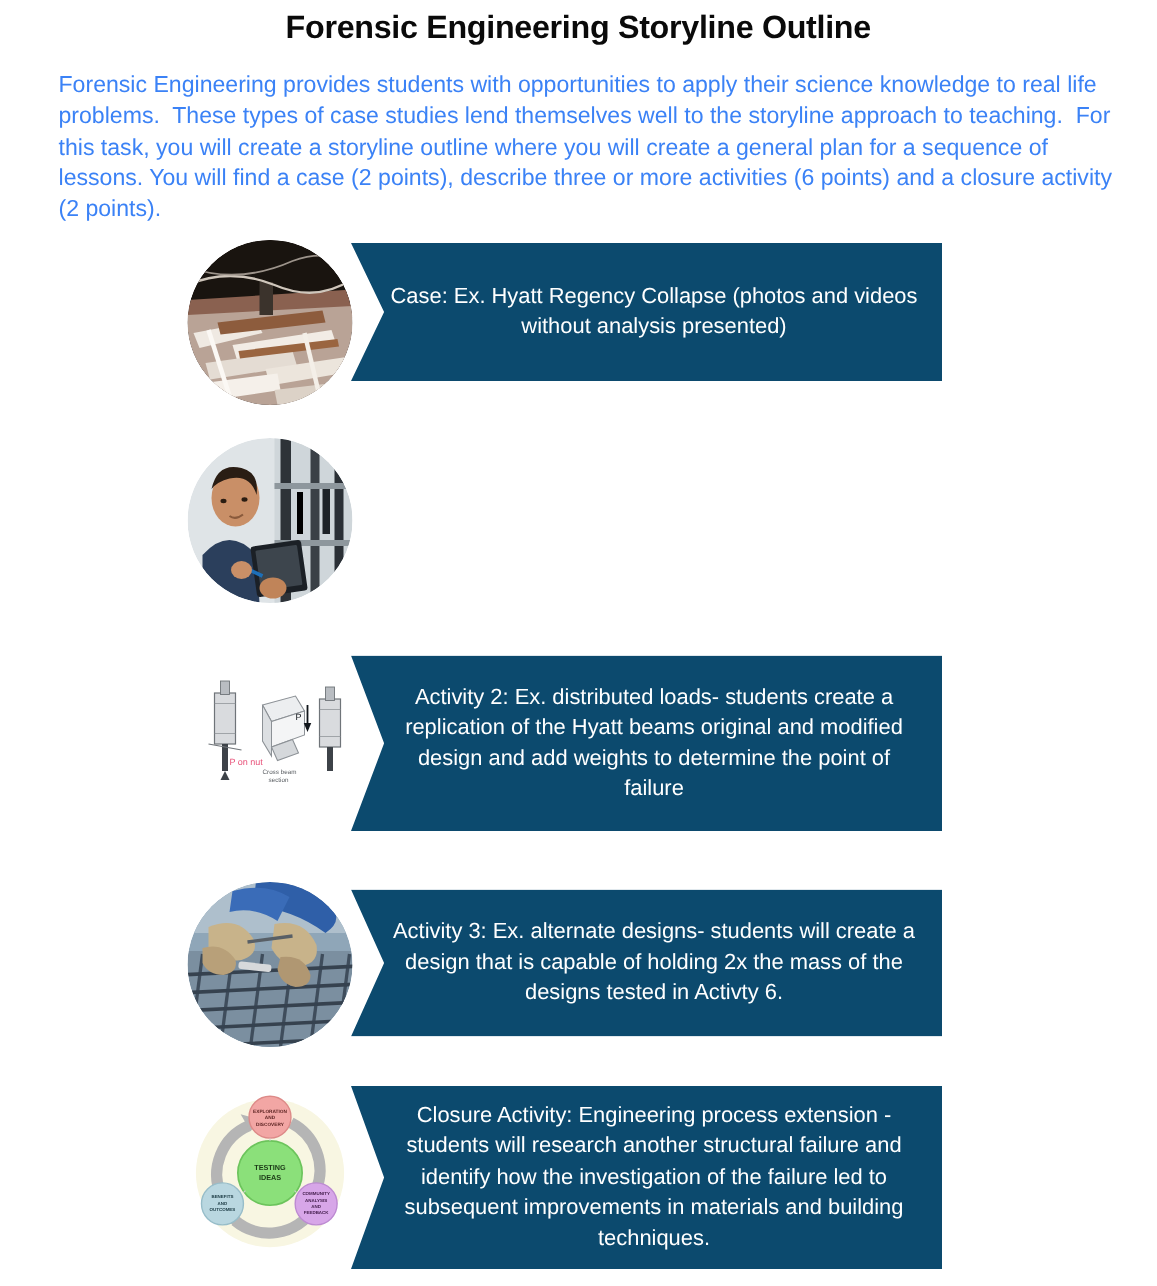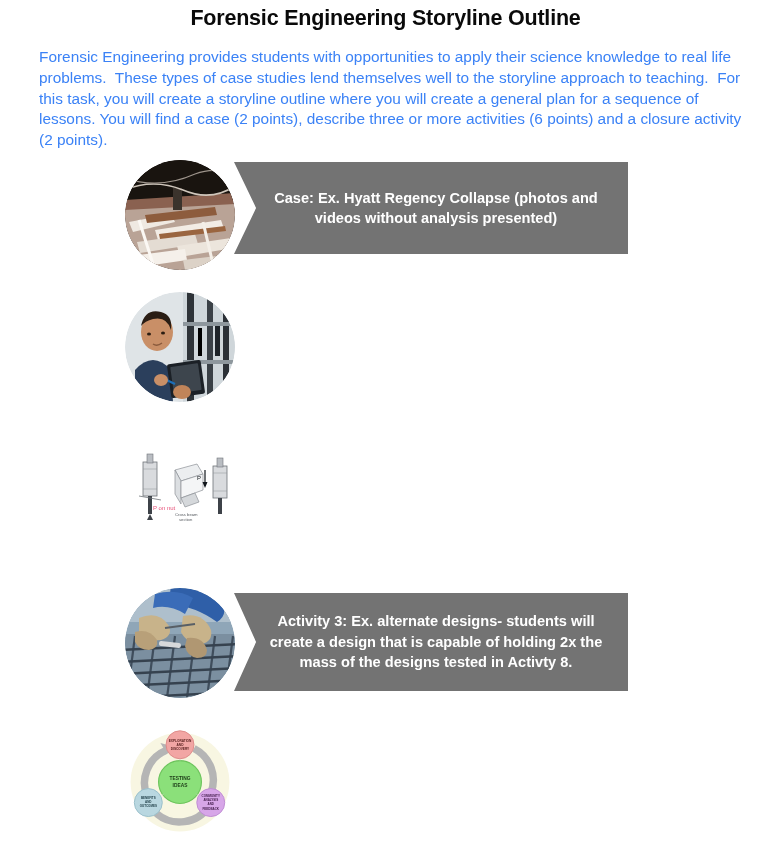--- a/index.html
+++ b/index.html
@@ -49,38 +49,37 @@
     position: absolute;
     left: 0;
     width: 771px;
   }
 
   .banner {
     position: absolute;
     top: 0;
     left: 234px;
     width: 394px;
-    background: #737373;
+    background: #0c4a6e;
     color: #ffffff;
     display: flex;
     align-items: center;
     justify-content: center;
     text-align: center;
     font-size: 14.6px;
     line-height: 20.4px;
     padding: 4px 16px 4px 26px;
     
     clip-path: polygon(
       0% 0%,
       100% 0%,
       100% 100%,
       0% 100%,
       5.6% 50%
     );
-    font-weight: bold;
   }
 
   .banner-text {
     display: block;
     width: 100%;
     white-space: pre-line;
   }
 
   
   .thumb {
@@ -228,20 +227,23 @@
           <line x1="88" y1="33" x2="102" y2="33" stroke="#8c9196" stroke-width="0.5"></line>
           <line x1="88" y1="51" x2="102" y2="51" stroke="#8c9196" stroke-width="0.5"></line>
           <rect x="92" y="18" width="6" height="9" fill="#b9bdc2" stroke="#6f7479" stroke-width="0.6"></rect>
           <rect x="93" y="58" width="4" height="16" fill="#3d4248"></rect>
           <line x1="80" y1="30" x2="80" y2="46" stroke="#11161b" stroke-width="1.2"></line>
           <path d="M80 48 L77.5 42 L82.5 42 Z" fill="#11161b"></path>
           <text x="72" y="40" font-family="Liberation Sans, sans-serif" font-size="6" fill="#11161b">P</text>
         </g>
       </svg>
     </div>
+    <div class="banner">
+      <span class="banner-text">Activity 2: Ex. distributed loads- students create a replication of the Hyatt beams original and modified design and add weights to determine the point of failure</span>
+    </div>
   </div>
 
   <div class="block" id="block-3">
     <div class="thumb">
       <svg viewBox="0 0 110 110" preserveAspectRatio="xMidYMid slice">
         <defs>
             <clipPath id="c3">
               <circle cx="55" cy="55" r="55"></circle>
             </clipPath>
           </defs>
@@ -273,21 +275,21 @@
           <path d="M10 44 Q24 40 32 52 Q34 60 24 62 Q14 62 10 54 Z" fill="#b8a079"></path>
           <path d="M58 28 Q78 24 86 42 Q88 54 76 56 Q62 56 56 44 Z" fill="#c8b38a"></path>
           <path d="M62 50 Q78 48 82 62 Q82 70 72 70 Q62 68 60 58 Z" fill="#b09772"></path>
 
           <line x1="40" y1="40" x2="70" y2="36" stroke="#585f66" stroke-width="2.2"></line>
           <rect x="34" y="54" width="22" height="5" rx="2" fill="#d7d9db" transform="rotate(6 45 56)"></rect>
         </g>
       </svg>
     </div>
     <div class="banner">
-      <span class="banner-text">Activity 3: Ex. alternate designs- students will create a design that is capable of holding 2x the mass of the designs tested in Activty 8.</span>
+      <span class="banner-text">Activity 3: Ex. alternate designs- students will create a design that is capable of holding 2x the mass of the designs tested in Activty 6.</span>
     </div>
   </div>
 
   <div class="block" id="block-4">
     <div class="thumb plain">
       <svg viewBox="0 0 110 118" preserveAspectRatio="xMidYMid meet">
         <rect width="110" height="118" fill="#ffffff"></rect>
         <circle cx="55" cy="58" r="53" fill="#f8f6e2"></circle>
 
         <g fill="none" stroke="#b5b5b5" stroke-width="8" stroke-linecap="butt">
@@ -321,15 +323,18 @@
         <text x="21" y="80.5" text-anchor="middle" font-family="Liberation Sans, sans-serif" font-size="3.2" font-weight="bold" fill="#1d3c45">AND</text>
         <text x="21" y="85" text-anchor="middle" font-family="Liberation Sans, sans-serif" font-size="3.2" font-weight="bold" fill="#1d3c45">OUTCOMES</text>
 
         <g stroke="#cfcfcf" stroke-width="0.8" stroke-dasharray="2 2" fill="none">
           <line x1="55" y1="33" x2="55" y2="35"></line>
           <line x1="74" y1="72" x2="72" y2="70"></line>
           <line x1="36" y1="72" x2="38" y2="70"></line>
         </g>
       </svg>
     </div>
+    <div class="banner">
+      <span class="banner-text">Closure Activity: Engineering process extension - students will research another structural failure and identify how the investigation of the failure led to subsequent improvements in materials and building techniques.</span>
+    </div>
   </div>
 
 </div>
 
 </body></html>

